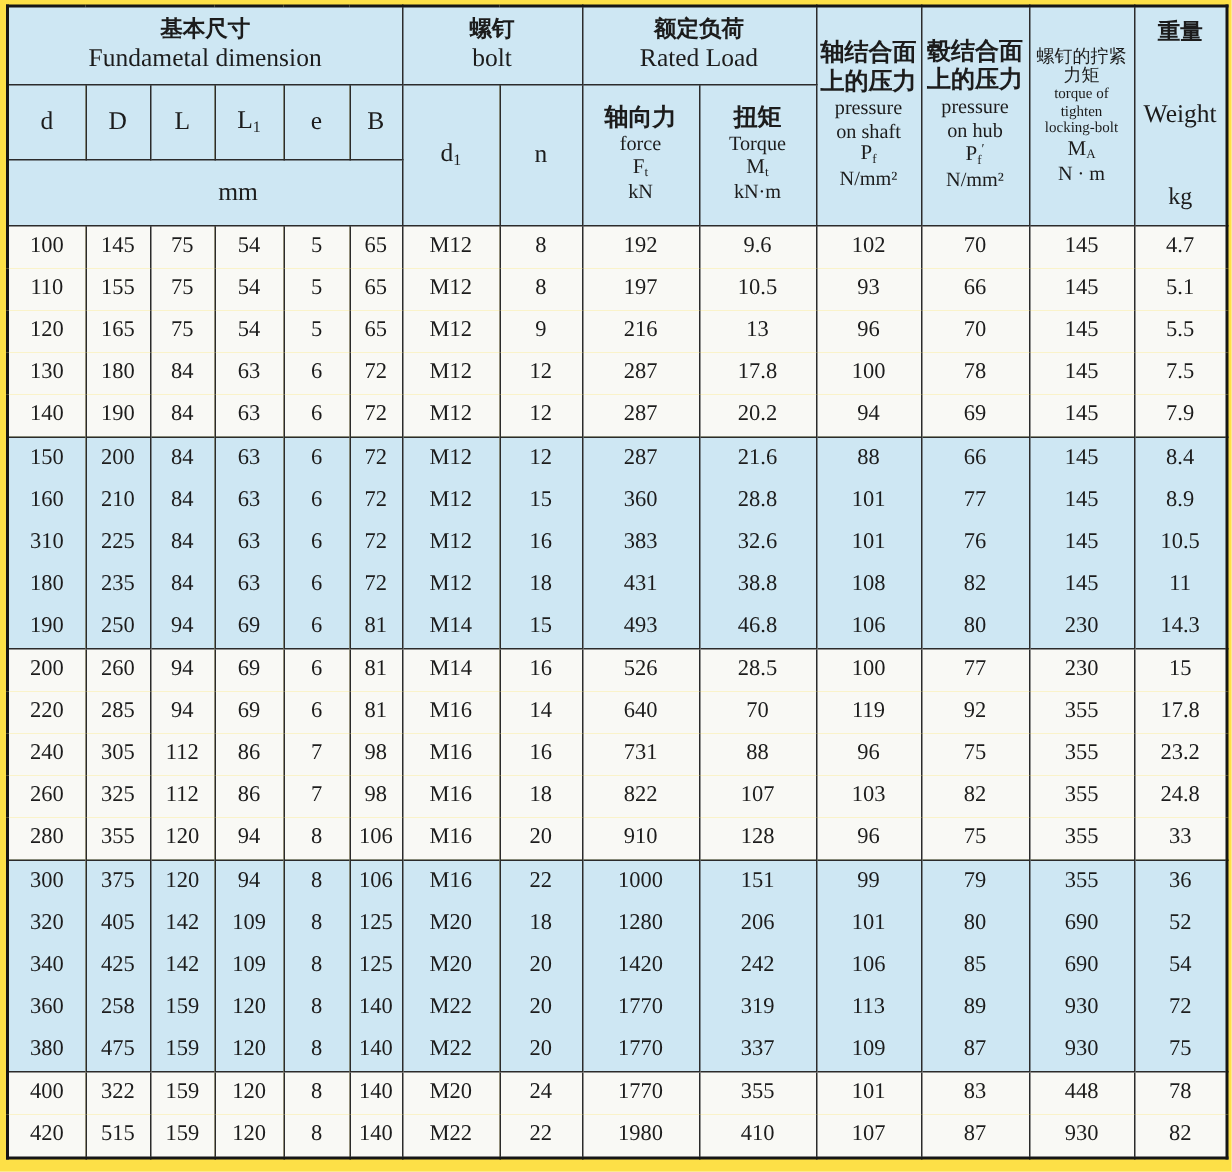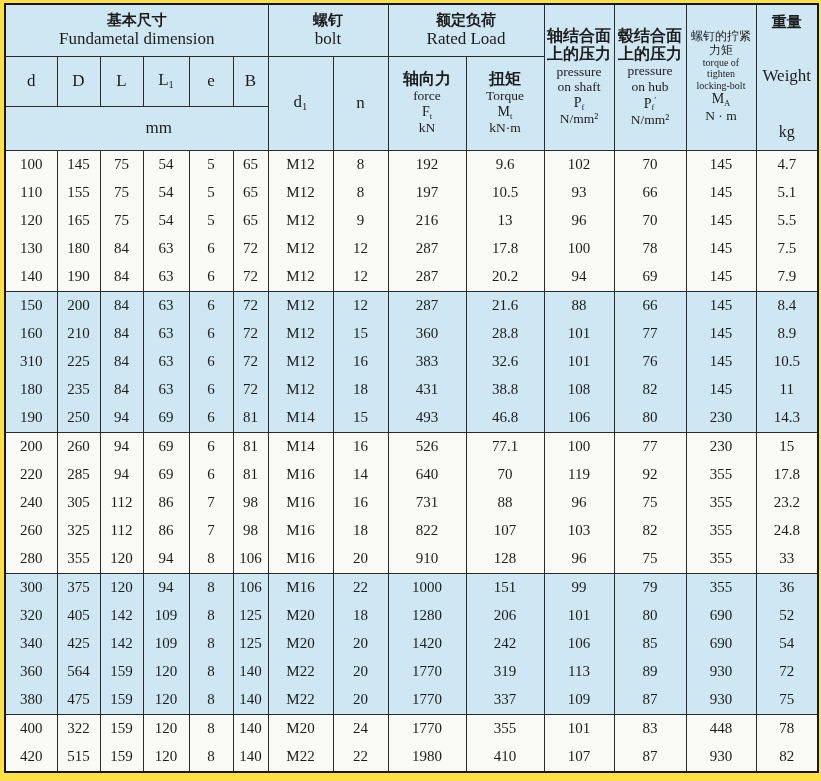--- a/index.html
+++ b/index.html
@@ -307,21 +307,21 @@
         <tr class="shade-white group-start">
           <td>200</td>
           <td>260</td>
           <td>94</td>
           <td>69</td>
           <td>6</td>
           <td>81</td>
           <td>M14</td>
           <td>16</td>
           <td>526</td>
-          <td>77.1</td>
+          <td>28.5</td>
           <td>100</td>
           <td>77</td>
           <td>230</td>
           <td>15</td>
         </tr>
         <tr class="shade-white">
           <td>220</td>
           <td>285</td>
           <td>94</td>
           <td>69</td>
@@ -427,21 +427,21 @@
           <td>20</td>
           <td>1420</td>
           <td>242</td>
           <td>106</td>
           <td>85</td>
           <td>690</td>
           <td>54</td>
         </tr>
         <tr class="shade-blue">
           <td>360</td>
-          <td>564</td>
+          <td>258</td>
           <td>159</td>
           <td>120</td>
           <td>8</td>
           <td>140</td>
           <td>M22</td>
           <td>20</td>
           <td>1770</td>
           <td>319</td>
           <td>113</td>
           <td>89</td>

